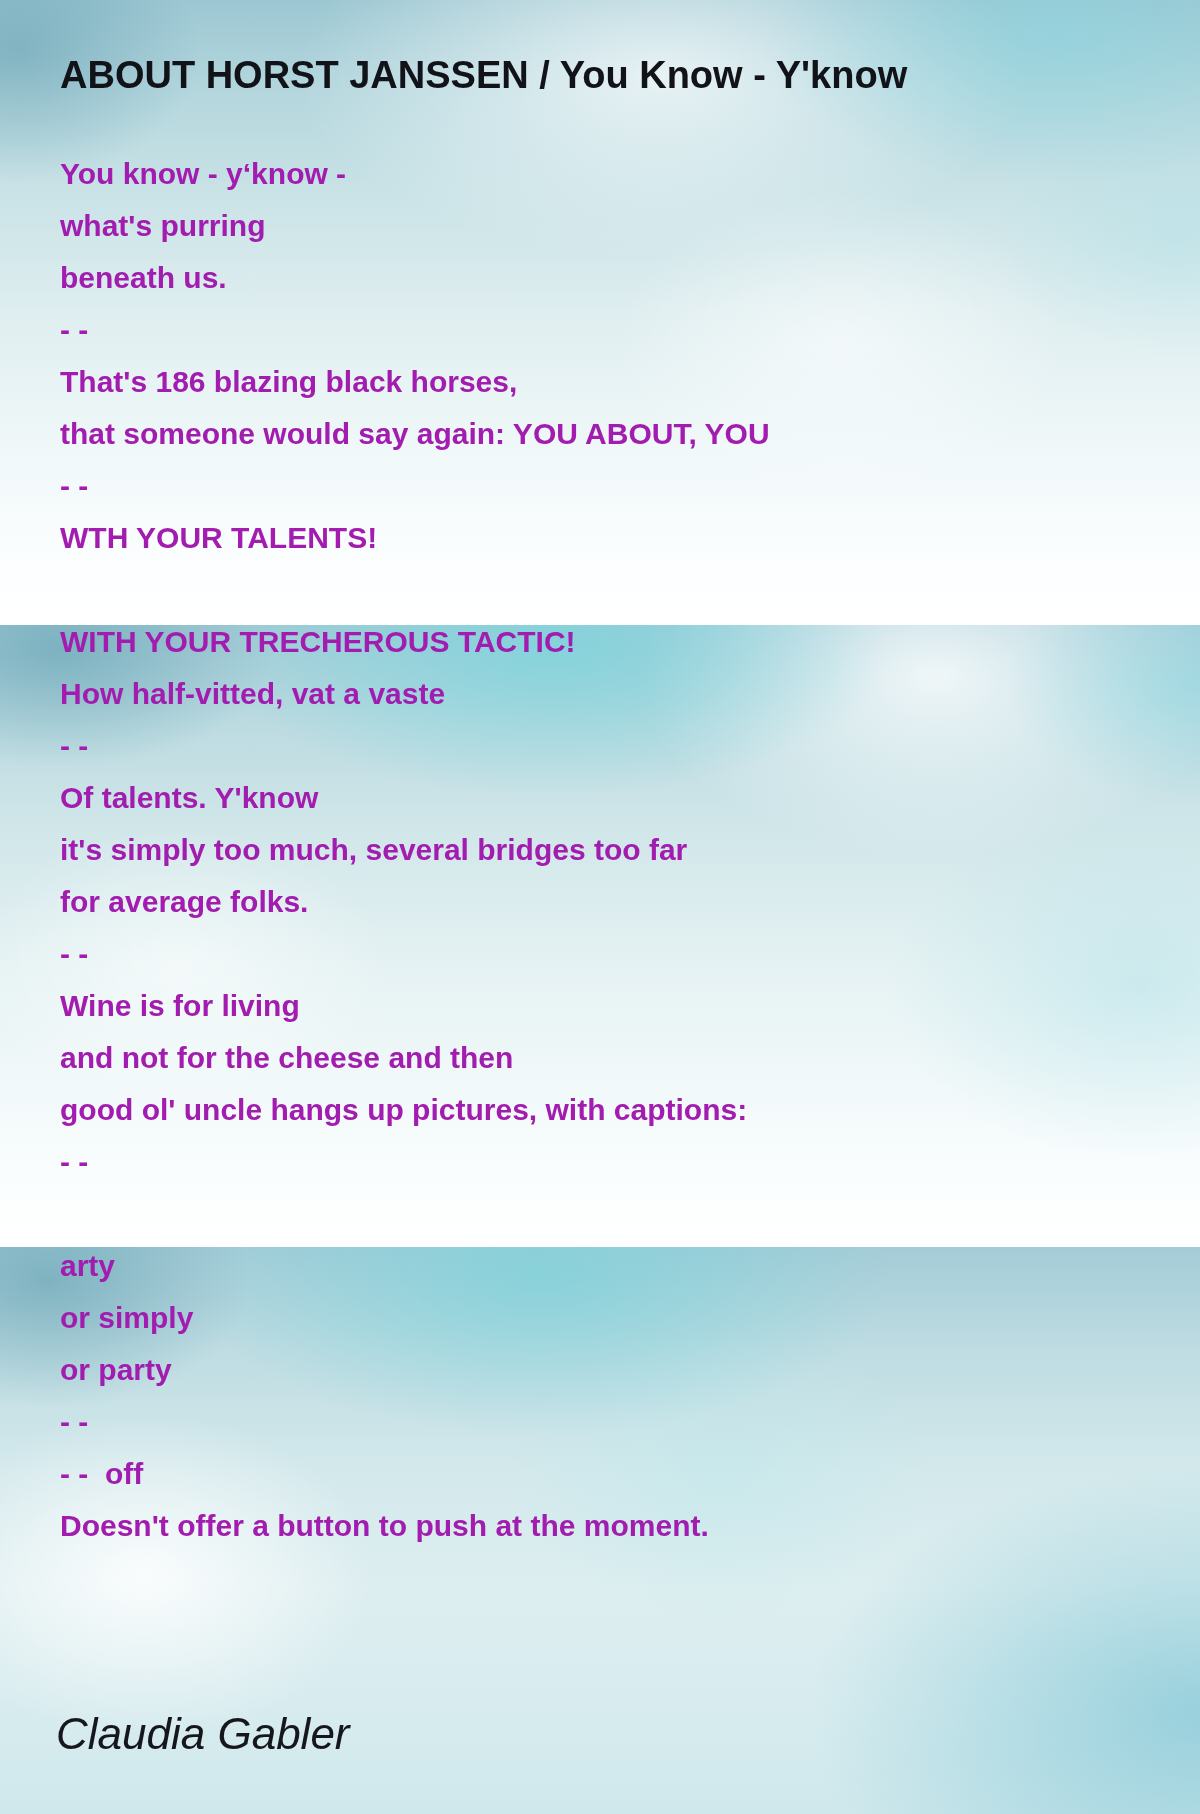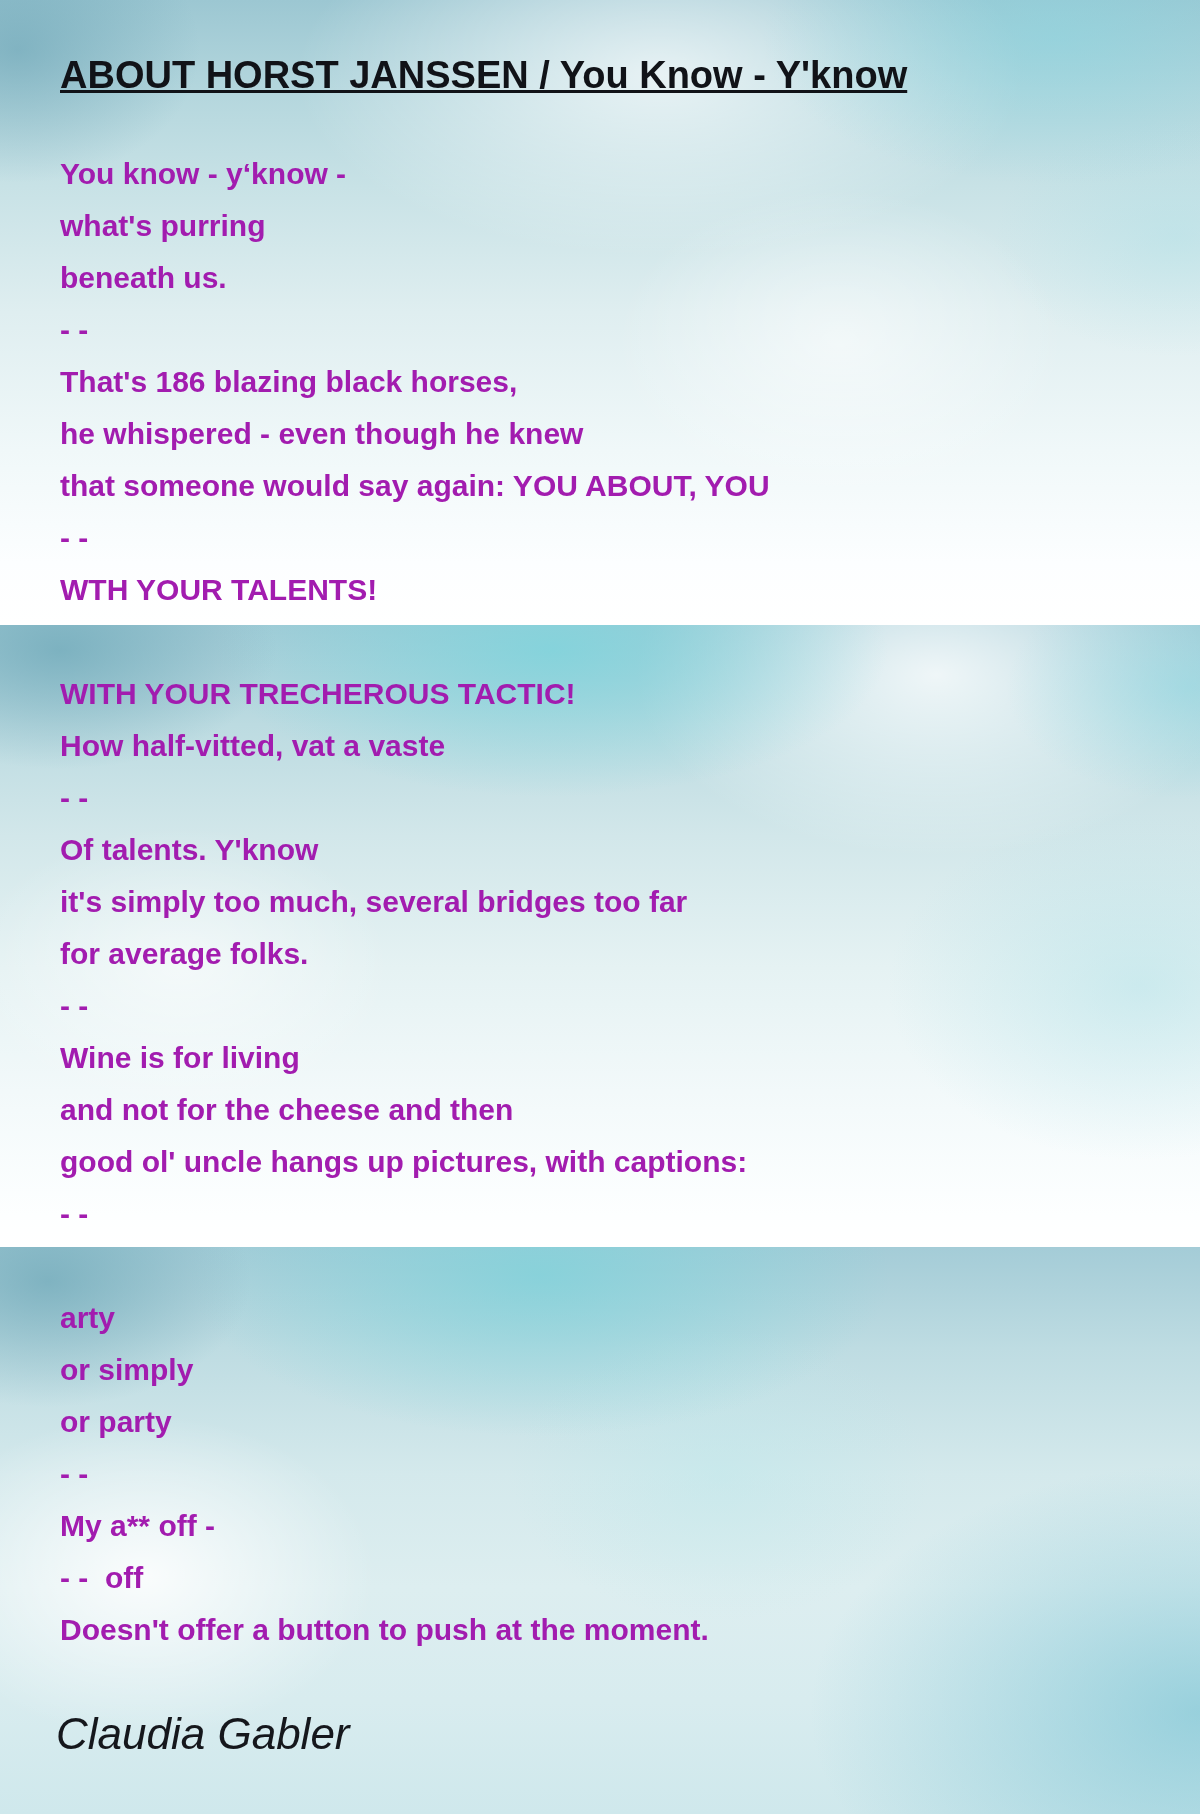--- a/index.html
+++ b/index.html
@@ -56,21 +56,20 @@
   }
   .poem-title {
     position: absolute;
     left: 60px;
     top: 54px;
     font-size: 38px;
     font-weight: bold;
     color: #111318;
     letter-spacing: 0;
     white-space: pre;
-    text-decoration: underline;
   }
   .poem-body {
     position: absolute;
     left: 60px;
     top: 148px;
   }
   .poem-line {
     font-size: 30px;
     font-weight: bold;
     color: #a21caf;
@@ -97,39 +96,37 @@
 <div class="band" id="band3"></div>
 
 <div class="poem-title">ABOUT HORST JANSSEN / You Know - Y'know</div>
 
 <div class="poem-body">
     <div class="poem-line">You know - y‘know -</div>
     <div class="poem-line">what's purring</div>
     <div class="poem-line">beneath us.</div>
     <div class="poem-line">- -</div>
     <div class="poem-line">That's 186 blazing black horses,</div>
-    <div class="poem-line">he whispered - even though he knew</div>
     <div class="poem-line">that someone would say again: YOU ABOUT, YOU</div>
     <div class="poem-line">- -</div>
     <div class="poem-line">WTH YOUR TALENTS!</div>
     <div class="poem-line"></div>
     <div class="poem-line">WITH YOUR TRECHEROUS TACTIC!</div>
     <div class="poem-line">How half-vitted, vat a vaste</div>
     <div class="poem-line">- -</div>
     <div class="poem-line">Of talents. Y'know</div>
     <div class="poem-line">it's simply too much, several bridges too far</div>
     <div class="poem-line">for average folks.</div>
     <div class="poem-line">- -</div>
     <div class="poem-line">Wine is for living</div>
     <div class="poem-line">and not for the cheese and then</div>
     <div class="poem-line">good ol' uncle hangs up pictures, with captions:</div>
     <div class="poem-line">- -</div>
     <div class="poem-line"></div>
     <div class="poem-line">arty</div>
     <div class="poem-line">or simply</div>
     <div class="poem-line">or party</div>
     <div class="poem-line">- -</div>
-    <div class="poem-line">My a** off -</div>
     <div class="poem-line">- -  off</div>
     <div class="poem-line">Doesn't offer a button to push at the moment.</div>
   </div>
 
 <div class="poem-author">Claudia Gabler</div>
 
 </body></html>

